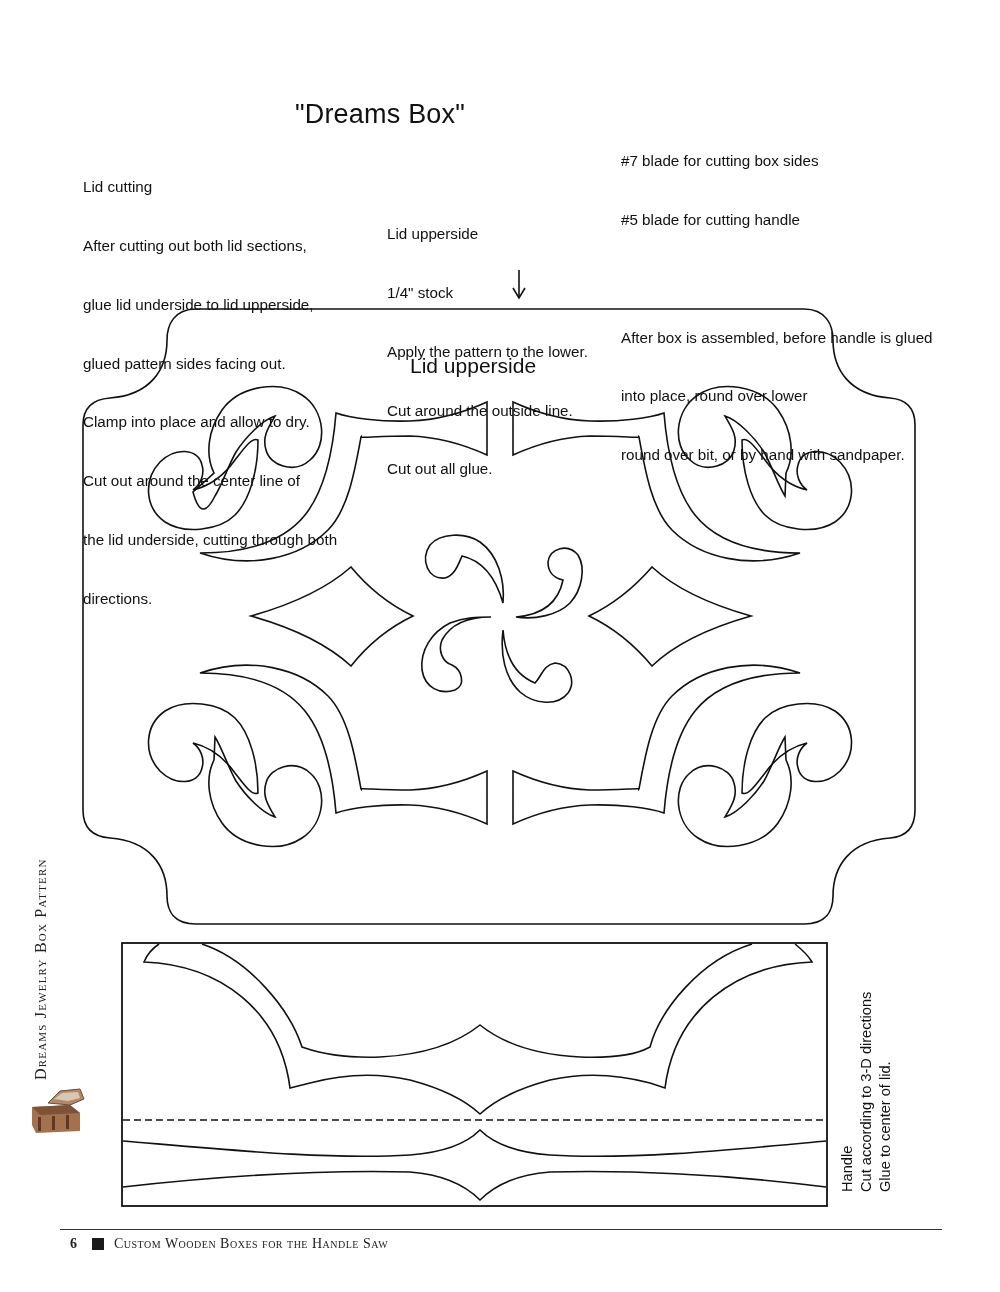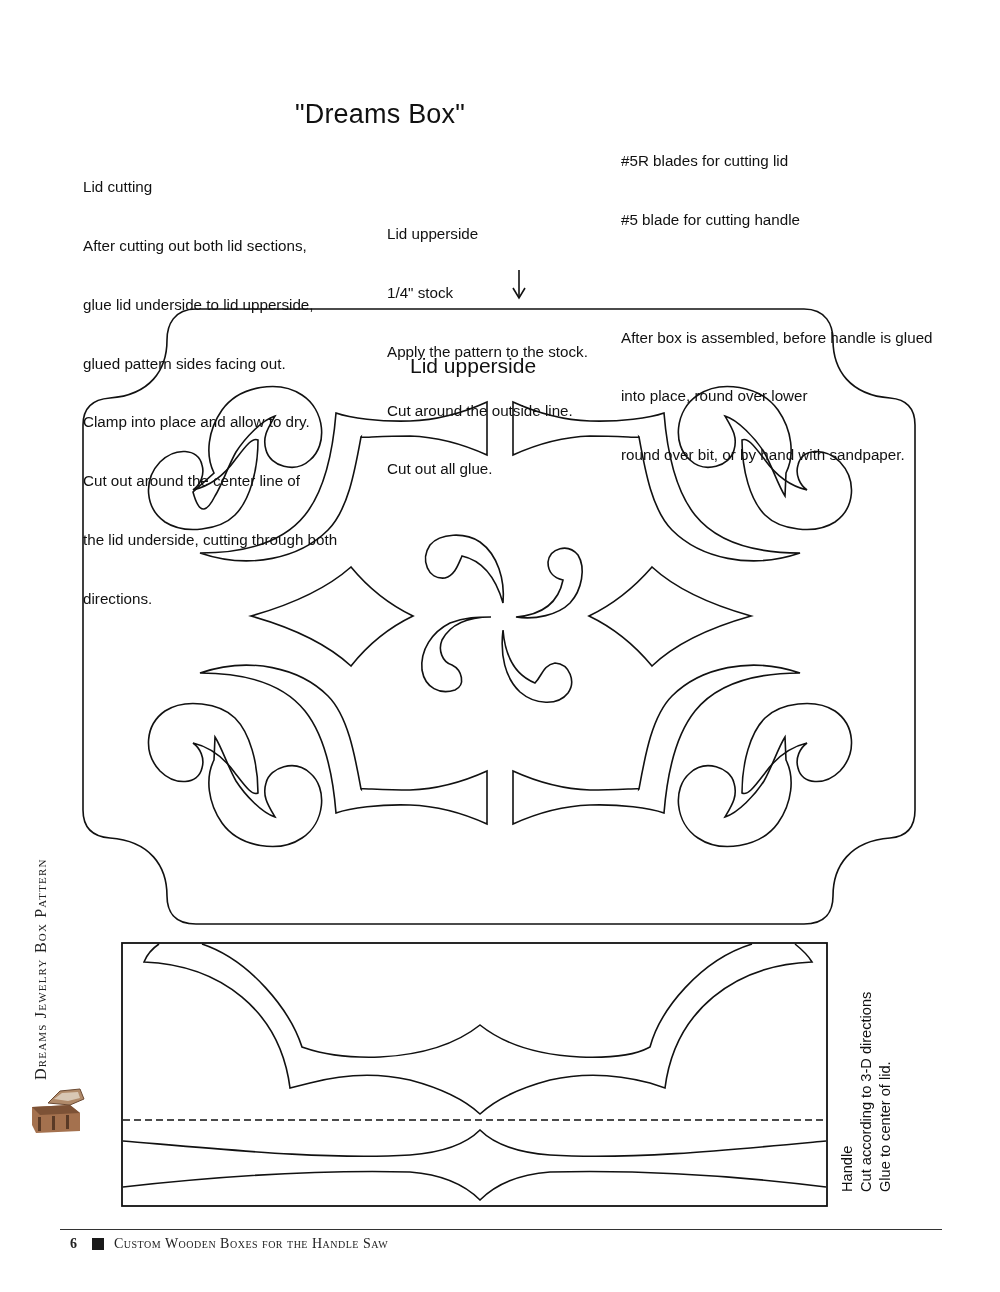--- a/index.html
+++ b/index.html
@@ -41,27 +41,27 @@
   <div>glued pattern sides facing out.</div>
   <div>Clamp into place and allow to dry.</div>
   <div>Cut out around the center line of</div>
   <div>the lid underside, cutting through both</div>
   <div>directions.</div>
 </div>
 
 <div class="abs note" id="note-mid">
   <div>Lid upperside</div>
   <div>1/4" stock</div>
-  <div>Apply the pattern to the stock.</div>
+  <div>Apply the pattern to the lower.</div>
   <div>Cut around the outside line.</div>
   <div>Cut out all glue.</div>
 </div>
 
 <div class="abs note" id="note-right">
-  <div>#5R blades for cutting lid</div>
+  <div>#7 blade for cutting box sides</div>
   <div>#5 blade for cutting handle</div>
   <div></div>
   <div>After box is assembled, before handle is glued</div>
   <div>into place, round over lower</div>
   <div>round over bit, or by hand with sandpaper.</div>
 </div>
 
 <svg class="abs svgwrap" width="1000" height="1292" viewBox="0 0 1000 1292" fill="none" stroke="#111" stroke-width="1.6" stroke-linejoin="miter">
 
   <g>

